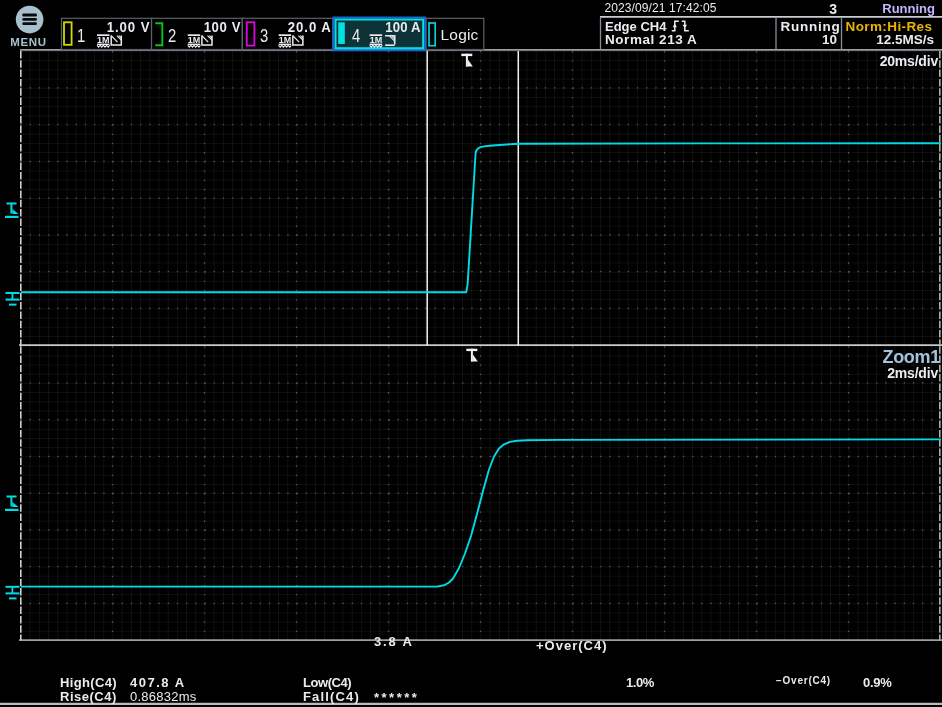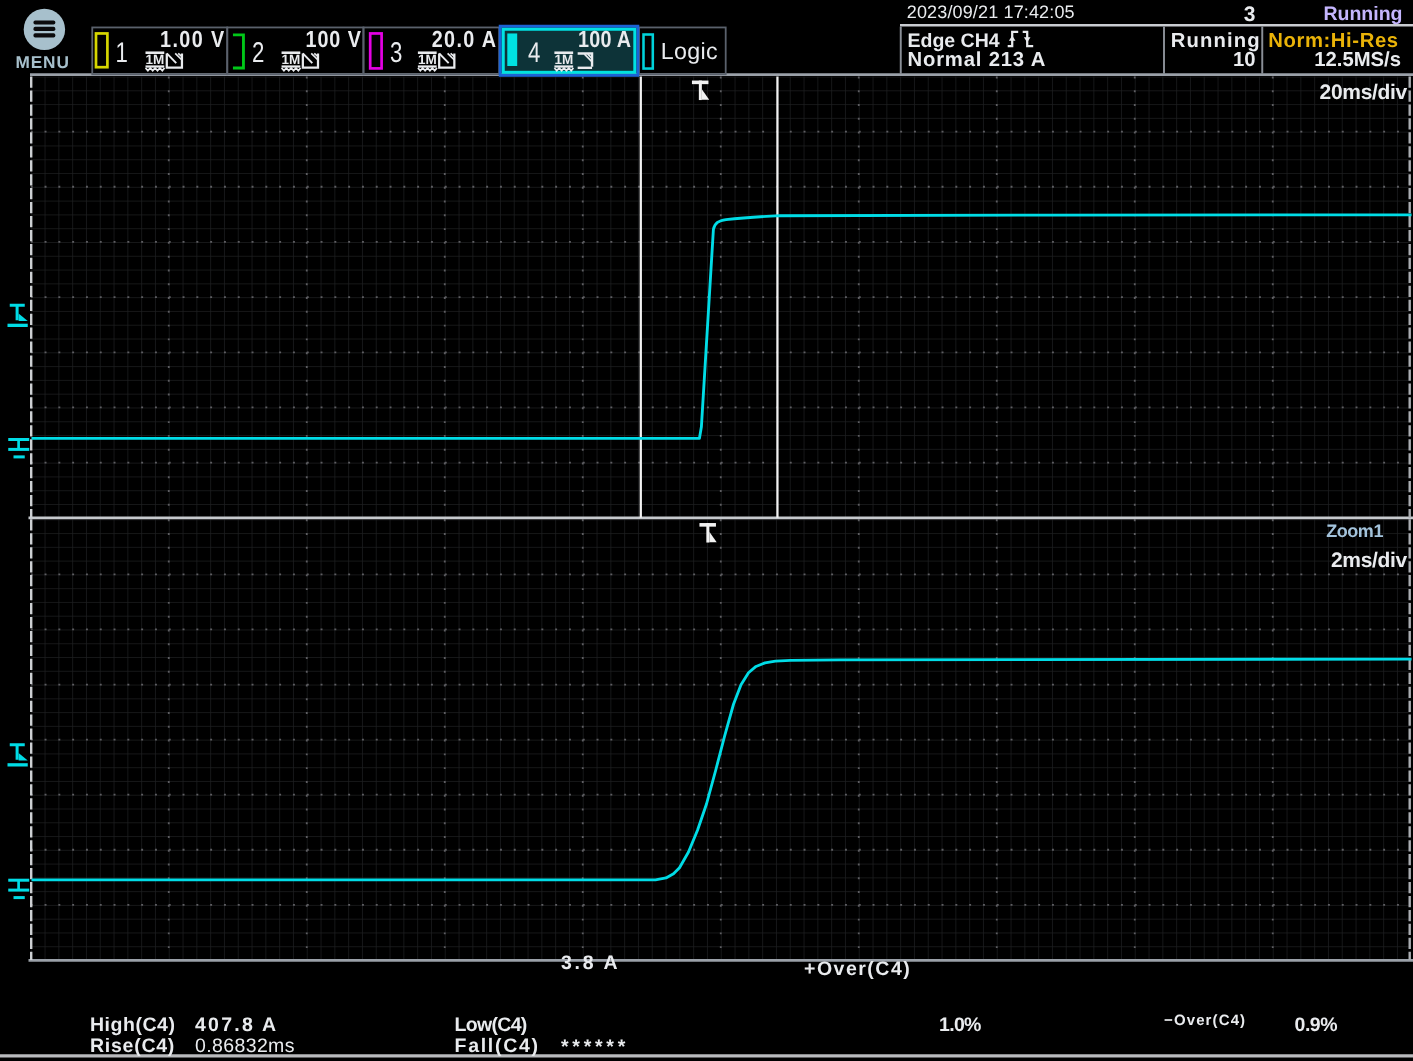--- a/index.html
+++ b/index.html
@@ -180,21 +180,21 @@
 <div style="position:absolute;left:604.5px;top:2.4px;font-size:12px;color:#e9ebee;font-weight:normal;letter-spacing:0.1px;white-space:pre;line-height:1">2023/09/21 17:42:05</div>
     <div style="position:absolute;right:105px;top:2.4px;font-size:14px;color:#e9ebee;font-weight:bold;letter-spacing:0px;white-space:pre;line-height:1">3</div>
     <div style="position:absolute;right:7px;top:2.4px;font-size:13px;color:#c4b5fd;font-weight:bold;letter-spacing:0px;white-space:pre;line-height:1">Running</div>
     <div style="position:absolute;left:605px;top:19.8px;font-size:13px;color:#e9ebee;font-weight:bold;letter-spacing:0px;white-space:pre;line-height:1">Edge CH4</div>
     <div style="position:absolute;left:605px;top:32.8px;font-size:13.5px;color:#e9ebee;font-weight:bold;letter-spacing:0.55px;white-space:pre;line-height:1">Normal 213 A</div>
     <div style="position:absolute;left:780.5px;top:19.8px;font-size:13.5px;color:#e9ebee;font-weight:bold;letter-spacing:0.75px;white-space:pre;line-height:1">Running</div>
     <div style="position:absolute;right:105px;top:32.8px;font-size:13.5px;color:#e9ebee;font-weight:bold;letter-spacing:0px;white-space:pre;line-height:1">10</div>
     <div style="position:absolute;left:845.5px;top:19.8px;font-size:13.5px;color:#eab308;font-weight:bold;letter-spacing:0.4px;white-space:pre;line-height:1">Norm:Hi-Res</div>
     <div style="position:absolute;right:8px;top:32.8px;font-size:13.5px;color:#e9ebee;font-weight:bold;letter-spacing:0px;white-space:pre;line-height:1">12.5MS/s</div>
     <div style="position:absolute;right:4px;top:53.6px;font-size:14px;color:#e9ebee;font-weight:bold;letter-spacing:-0.2px;white-space:pre;line-height:1">20ms/div</div>
-    <div style="position:absolute;right:20px;top:348.2px;font-size:12px;color:#a3c3dc;font-weight:bold;letter-spacing:-0.3px;white-space:pre;line-height:1">Zoom1</div>
+    <div style="position:absolute;right:2px;top:348.2px;font-size:18px;color:#a3c3dc;font-weight:bold;letter-spacing:-0.3px;white-space:pre;line-height:1">Zoom1</div>
     <div style="position:absolute;right:4px;top:365.6px;font-size:14px;color:#e9ebee;font-weight:bold;letter-spacing:-0.2px;white-space:pre;line-height:1">2ms/div</div>
     <div style="position:absolute;left:60px;top:675.6px;font-size:13px;color:#e9ebee;font-weight:bold;letter-spacing:0.35px;white-space:pre;line-height:1">High(C4)</div>
     <div style="position:absolute;left:130px;top:675.6px;font-size:13px;color:#e9ebee;font-weight:bold;letter-spacing:1.5px;white-space:pre;line-height:1">407.8 A</div>
     <div style="position:absolute;left:60px;top:689.6px;font-size:13px;color:#e9ebee;font-weight:bold;letter-spacing:0.5px;white-space:pre;line-height:1">Rise(C4)</div>
     <div style="position:absolute;left:130px;top:689.6px;font-size:13px;color:#e9ebee;font-weight:normal;letter-spacing:0.25px;white-space:pre;line-height:1">0.86832ms</div>
     <div style="position:absolute;left:303px;top:675.6px;font-size:13px;color:#e9ebee;font-weight:bold;letter-spacing:-0.45px;white-space:pre;line-height:1">Low(C4)</div>
     <div style="position:absolute;left:374px;top:635px;font-size:13px;color:#e9ebee;font-weight:bold;letter-spacing:1.8px;white-space:pre;line-height:1">3.8 A</div>
     <div style="position:absolute;left:303px;top:689.6px;font-size:13px;color:#e9ebee;font-weight:bold;letter-spacing:1.15px;white-space:pre;line-height:1">Fall(C4)</div>
     <div style="position:absolute;left:374px;top:691.1px;font-size:13px;color:#e9ebee;font-weight:bold;letter-spacing:2.5px;white-space:pre;line-height:1">******</div>
     <div style="position:absolute;left:536px;top:639px;font-size:13px;color:#e9ebee;font-weight:bold;letter-spacing:1.0px;white-space:pre;line-height:1">+Over(C4)</div>

